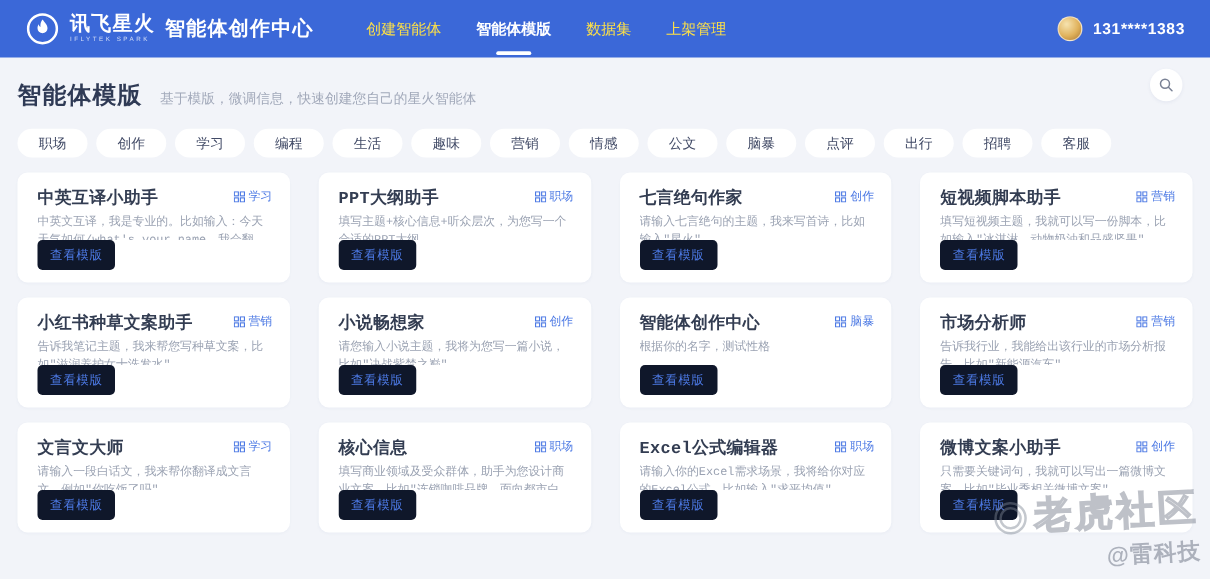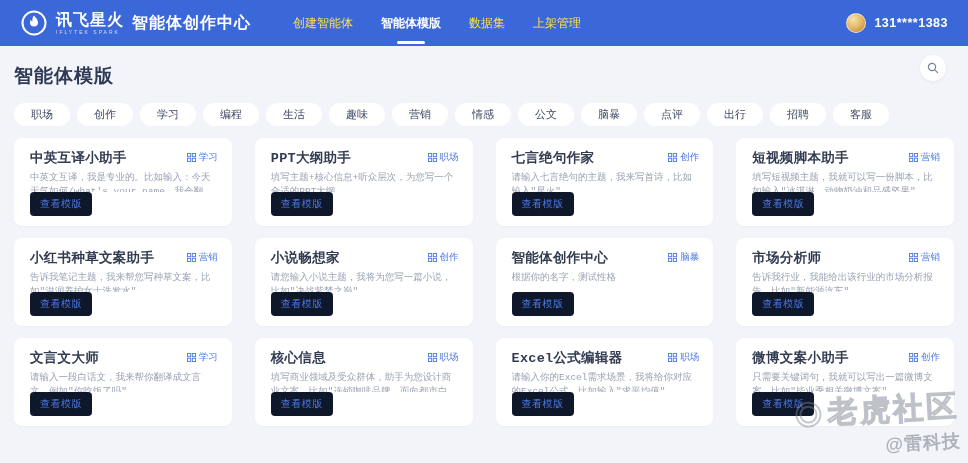--- a/index.html
+++ b/index.html
@@ -123,20 +123,21 @@
   </nav>
 
   <div class="user">
     <span class="avatar"></span>
     <span class="phone">131****1383</span>
   </div>
 </header>
 
 <section class="page-head">
   <h1 class="page-title">智能体模版</h1>
+  <span class="page-subtitle">基于模版，微调信息，快速创建您自己的星火智能体</span>
   <button class="search-btn">
     <svg width="12" height="12" viewBox="0 0 12 12">
       <circle cx="5" cy="5" r="3.6" fill="none" stroke="#7a8295" stroke-width="1.2"></circle>
       <line x1="7.8" y1="7.8" x2="10.6" y2="10.6" stroke="#7a8295" stroke-width="1.2" stroke-linecap="round"></line>
     </svg>
   </button>
 </section>
 
 <div class="filters">
   <button class="pill">职场</button>

